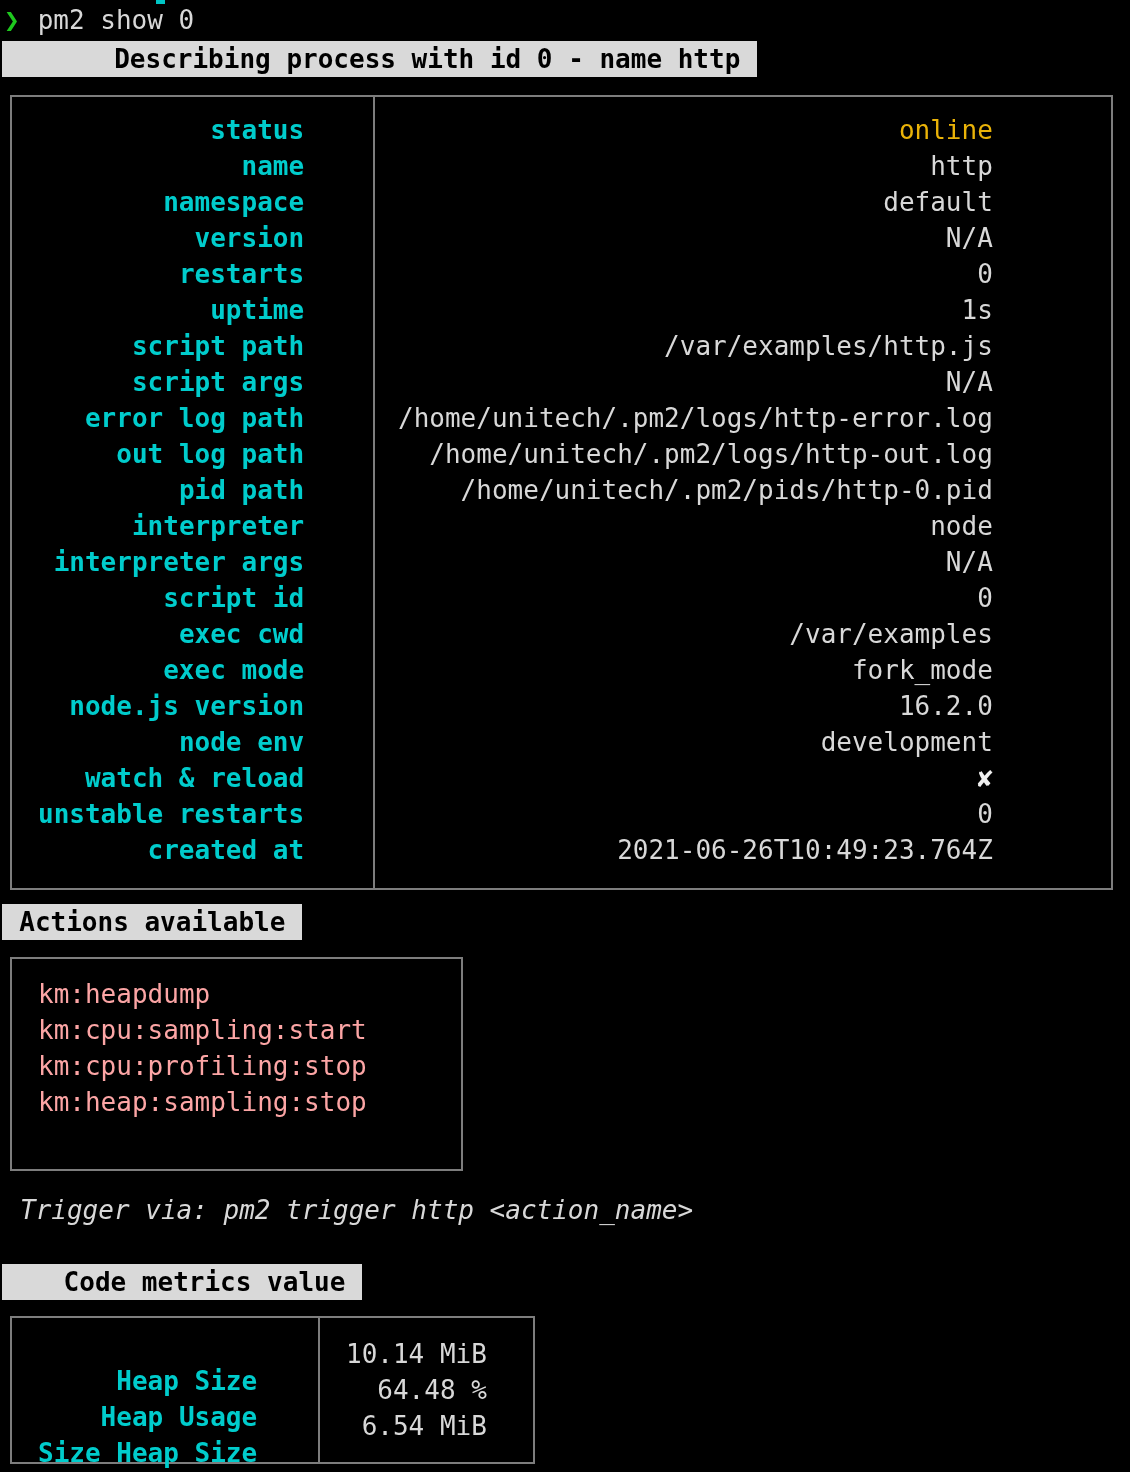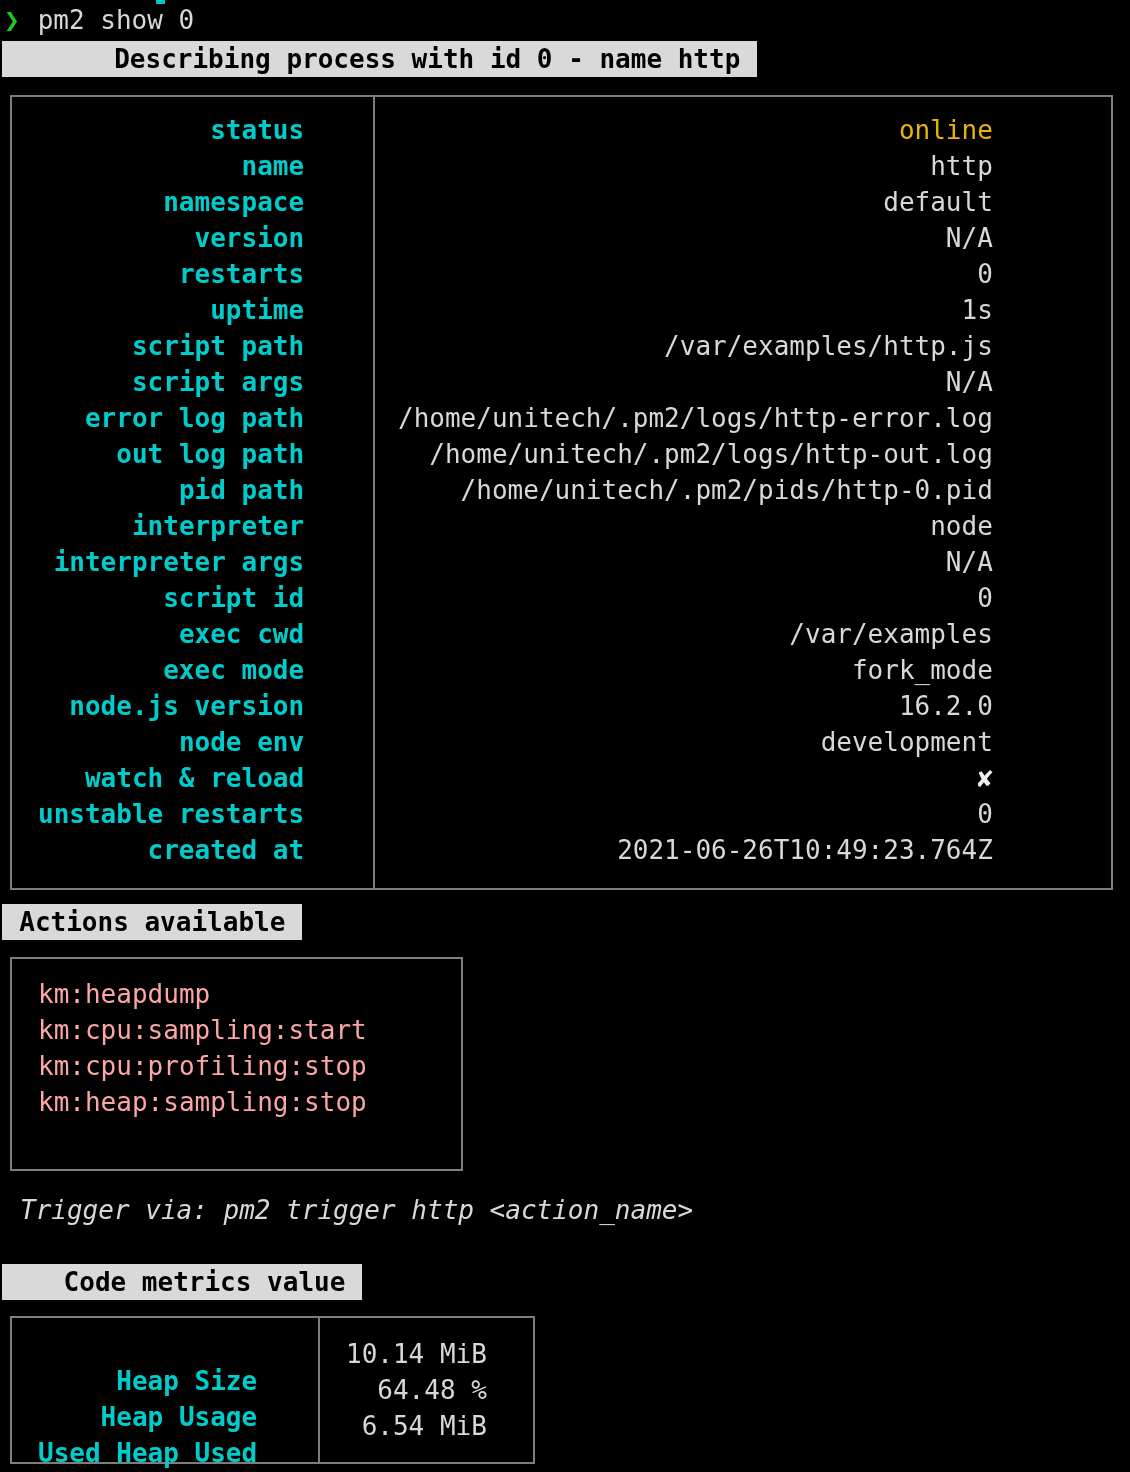--- a/index.html
+++ b/index.html
@@ -177,14 +177,14 @@
 <div class="box" id="actions-box"></div>
 <div id="actions-list"><div class="action-item">km:heapdump</div><div class="action-item">km:cpu:sampling:start</div><div class="action-item">km:cpu:profiling:stop</div><div class="action-item">km:heap:sampling:stop</div></div>
 
 <div id="trigger-hint">Trigger via: pm2 trigger http &lt;action_name&gt;</div>
 
 <div class="banner" id="metrics-banner"> Code metrics value </div>
 
 <div class="box" id="metrics-box"></div>
 <div class="vdivider" id="metrics-divider"></div>
 
-<div class="kv-list" id="metrics-keys"><div class="kv-key">Heap Size</div><div class="kv-key">Heap Usage</div><div class="kv-key">Used Heap Used</div></div>
+<div class="kv-list" id="metrics-keys"><div class="kv-key">Heap Size</div><div class="kv-key">Heap Usage</div><div class="kv-key">Size Heap Size</div></div>
 <div class="kv-list" id="metrics-values"><div class="kv-val">10.14 MiB</div><div class="kv-val">64.48 %</div><div class="kv-val">6.54 MiB</div></div>
 
 </body></html>

